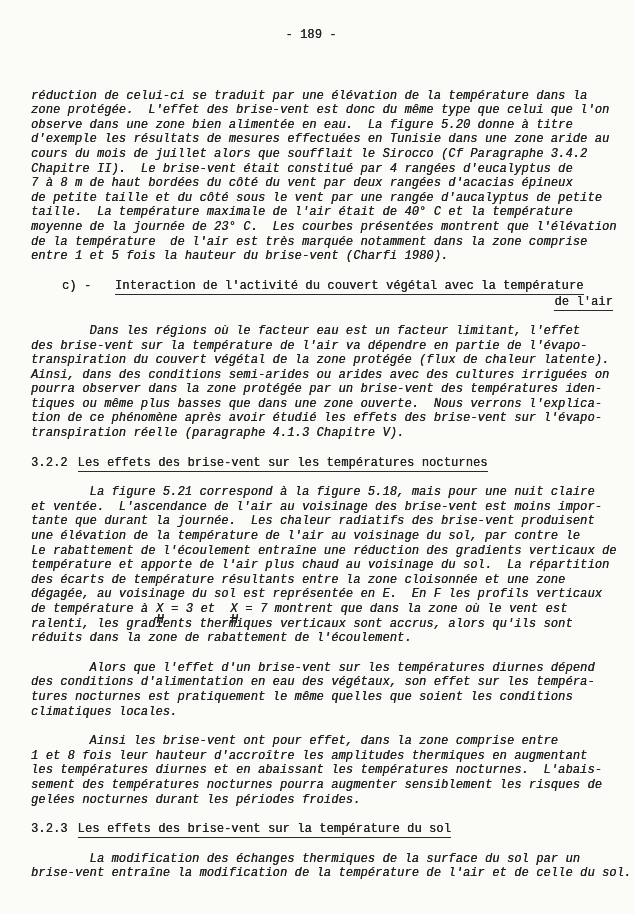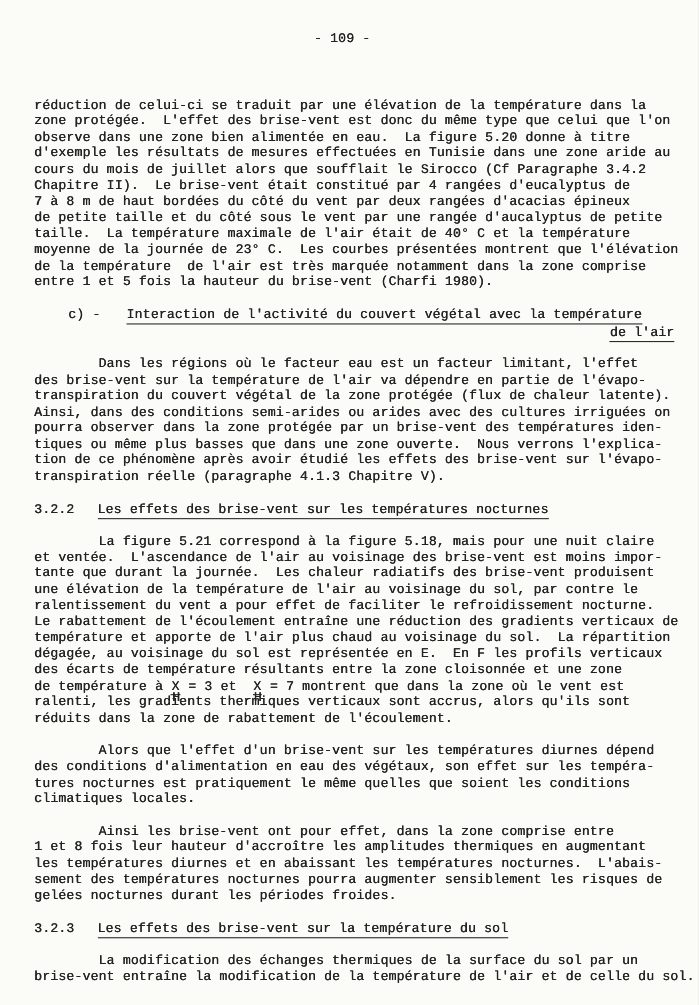--- a/index.html
+++ b/index.html
@@ -23,20 +23,21 @@
     text-shadow: 0.25px 0 0 currentColor;
     overflow: hidden;
   }
   .page-number {
     width: 560px;
     text-align: center;
     margin-bottom: 46px;
   }
   .line {
     white-space: pre;
+    font-style: italic;
   }
   .paragraph {
     margin: 0 0 15px 0;
   }
   .item-heading {
     margin: 0 0 14px 31px;
   }
   .ih-row {
     display: flex;
     white-space: pre;
@@ -52,21 +53,21 @@
   .u {
     border-bottom: 1.3px solid #2a2a2a;
     padding-bottom: 1px;
   }
   .section-heading {
     margin: 0 0 15px 0;
     white-space: pre;
   }
   .sec-num {
     display: inline-block;
-    margin-right: 21px;
+    margin-right: 10px;
   }
   .frac {
     display: inline-block;
     position: relative;
     white-space: pre;
   }
   .frac .ftop {
     border-bottom: 1.3px solid #2a2a2a;
     padding: 0 0.5px 0.5px 0.5px;
   }
@@ -74,21 +75,21 @@
     position: absolute;
     left: 1px;
     top: 10.5px;
     letter-spacing: 0;
   }
 </style>
 </head>
 <body>
 
 <div class="page">
-  <div class="page-number">- 109 -</div>
+  <div class="page-number">- 189 -</div>
   <div class="doc-body">
       <div class="paragraph">
         <div class="line">réduction de celui-ci se traduit par une élévation de la température dans la</div>
         <div class="line">zone protégée.  L'effet des brise-vent est donc du même type que celui que l'on</div>
         <div class="line">observe dans une zone bien alimentée en eau.  La figure 5.20 donne à titre</div>
         <div class="line">d'exemple les résultats de mesures effectuées en Tunisie dans une zone aride au</div>
         <div class="line">cours du mois de juillet alors que soufflait le Sirocco (Cf Paragraphe 3.4.2</div>
         <div class="line">Chapitre II).  Le brise-vent était constitué par 4 rangées d'eucalyptus de</div>
         <div class="line">7 à 8 m de haut bordées du côté du vent par deux rangées d'acacias épineux</div>
         <div class="line">de petite taille et du côté sous le vent par une rangée d'aucalyptus de petite</div>
@@ -110,25 +111,24 @@
         <div class="line">tiques ou même plus basses que dans une zone ouverte.  Nous verrons l'explica-</div>
         <div class="line">tion de ce phénomène après avoir étudié les effets des brise-vent sur l'évapo-</div>
         <div class="line">transpiration réelle (paragraphe 4.1.3 Chapitre V).</div>
       </div>
       <div class="section-heading"><span class="sec-num">3.2.2</span><span class="u">Les effets des brise-vent sur les températures nocturnes</span></div>
       <div class="paragraph">
         <div class="line">        La figure 5.21 correspond à la figure 5.18, mais pour une nuit claire</div>
         <div class="line">et ventée.  L'ascendance de l'air au voisinage des brise-vent est moins impor-</div>
         <div class="line">tante que durant la journée.  Les chaleur radiatifs des brise-vent produisent</div>
         <div class="line">une élévation de la température de l'air au voisinage du sol, par contre le</div>
-        <div class="line">ralentissement du vent a pour effet de faciliter le refroidissement nocturne.</div>
         <div class="line">Le rabattement de l'écoulement entraîne une réduction des gradients verticaux de</div>
         <div class="line">température et apporte de l'air plus chaud au voisinage du sol.  La répartition</div>
+        <div class="line">des écarts de température résultants entre la zone cloisonnée et une zone</div>
         <div class="line">dégagée, au voisinage du sol est représentée en E.  En F les profils verticaux</div>
-        <div class="line">des écarts de température résultants entre la zone cloisonnée et une zone</div>
         <div class="line">de température à <span class="frac"><span class="ftop">X</span><span class="fbot">H</span></span> = 3 et  <span class="frac"><span class="ftop">X</span><span class="fbot">H</span></span> = 7 montrent que dans la zone où le vent est</div>
         <div class="line">ralenti, les gradients thermiques verticaux sont accrus, alors qu'ils sont</div>
         <div class="line">réduits dans la zone de rabattement de l'écoulement.</div>
       </div>
       <div class="paragraph">
         <div class="line">        Alors que l'effet d'un brise-vent sur les températures diurnes dépend</div>
         <div class="line">des conditions d'alimentation en eau des végétaux, son effet sur les tempéra-</div>
         <div class="line">tures nocturnes est pratiquement le même quelles que soient les conditions</div>
         <div class="line">climatiques locales.</div>
       </div>

